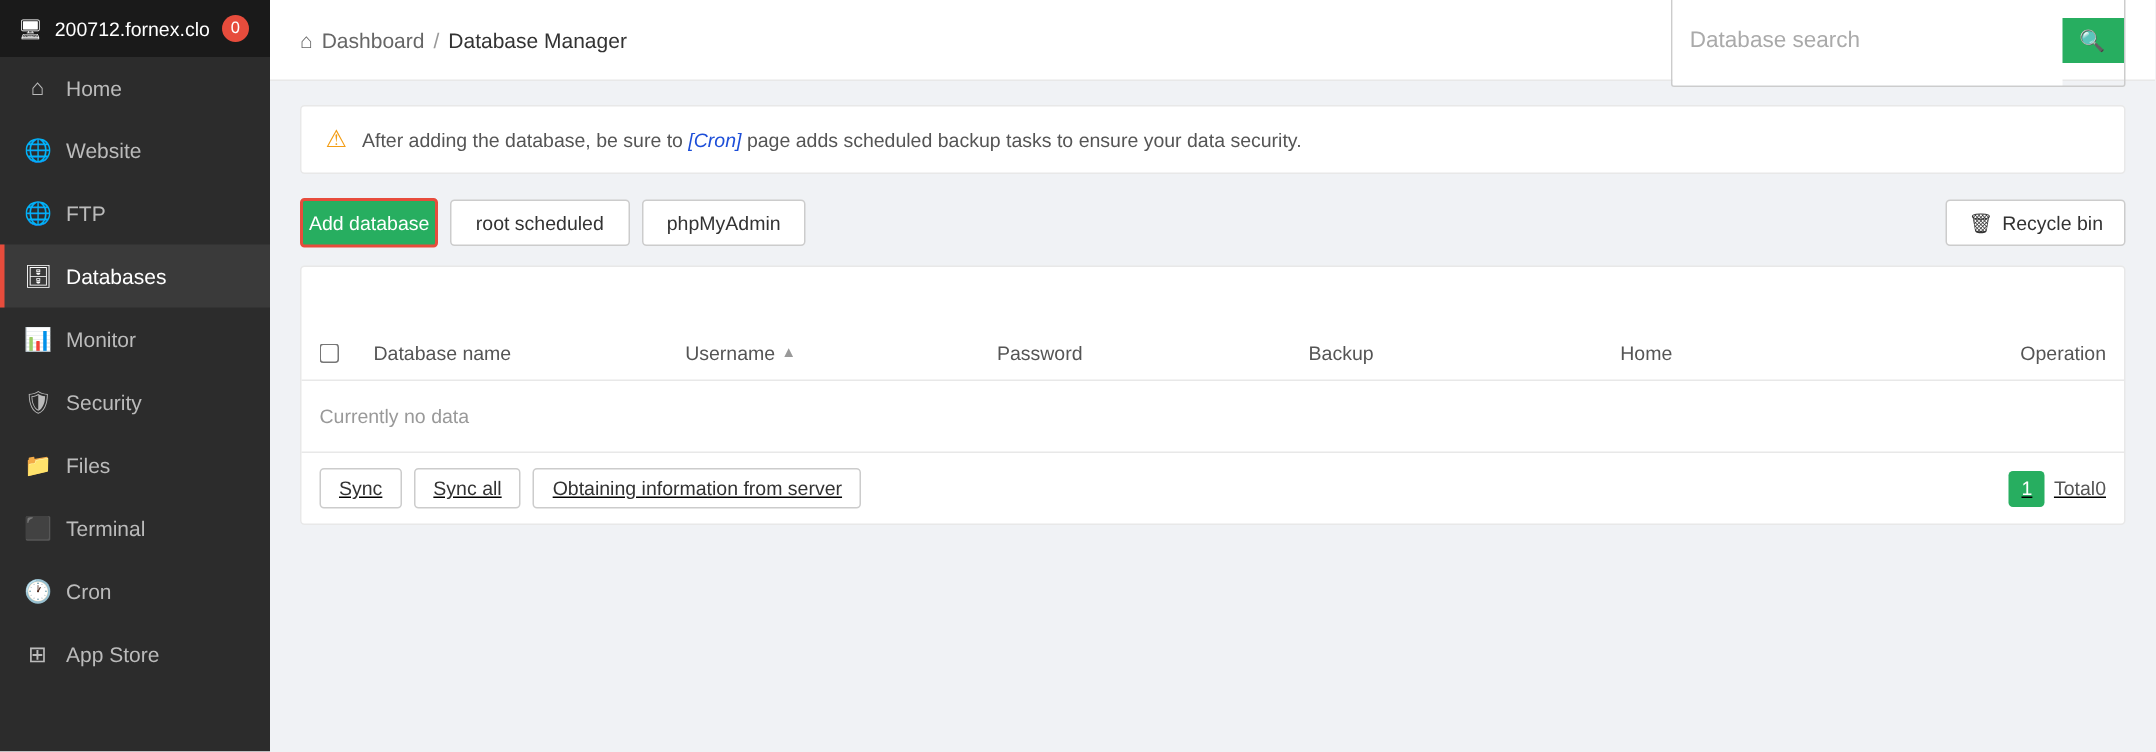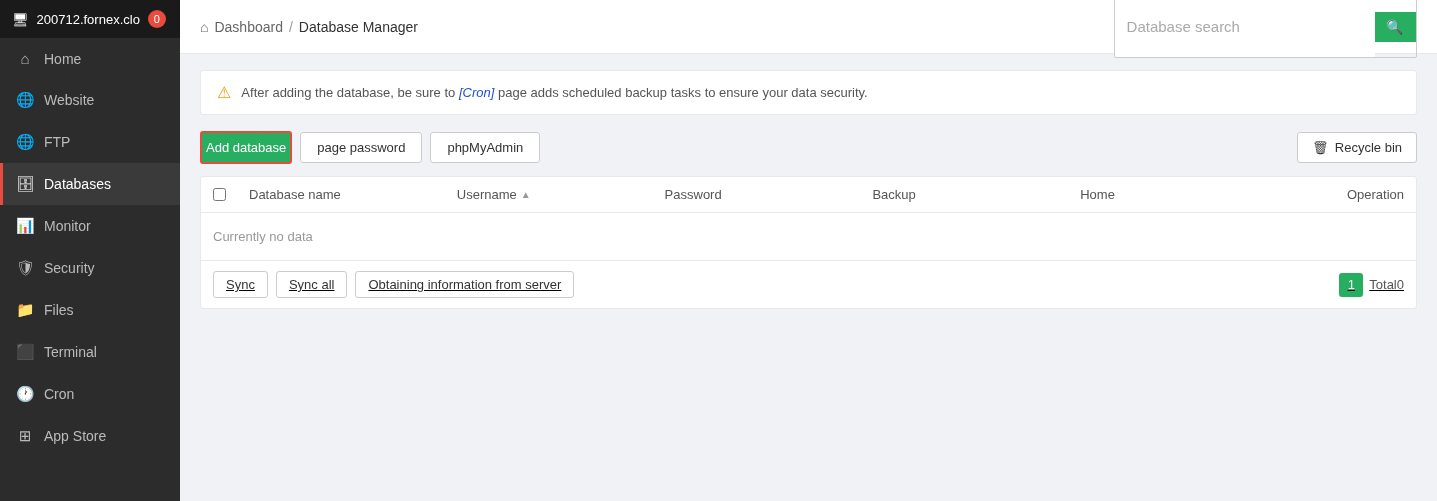--- a/index.html
+++ b/index.html
@@ -178,20 +178,21 @@
       padding: 10px 0;
     }
     .table-header .th {
       color: #555;
       font-size: 13px;
       padding: 0 12px;
       font-weight: 500;
       display: flex;
       align-items: center;
       gap: 4px;
+      margin-top: 40px;
     }
     .table-header .th.right { justify-content: flex-end; }
     .no-data {
       padding: 16px 12px;
       color: #999;
       font-size: 13px;
       border-bottom: 1px solid #e8e8e8;
     }
 
     
@@ -303,21 +304,21 @@
       <span class="warn-icon">⚠</span>
       <span>
         <span>After adding the database, be sure to</span>
         <a href="#">[Cron]</a>
         <span>page adds scheduled backup tasks to ensure your data security.</span>
       </span>
     </div>
 
     <div class="toolbar">
       <button class="btn-primary">Add database</button>
-      <button class="btn-default">page password</button>
+      <button class="btn-default">root scheduled</button>
       <button class="btn-default">phpMyAdmin</button>
       <button class="recycle-btn">
         <span>🗑</span>
         <span>Recycle bin</span>
       </button>
     </div>
 
     <div class="table-wrapper">
       <div class="table-header">
         <div class="th">

